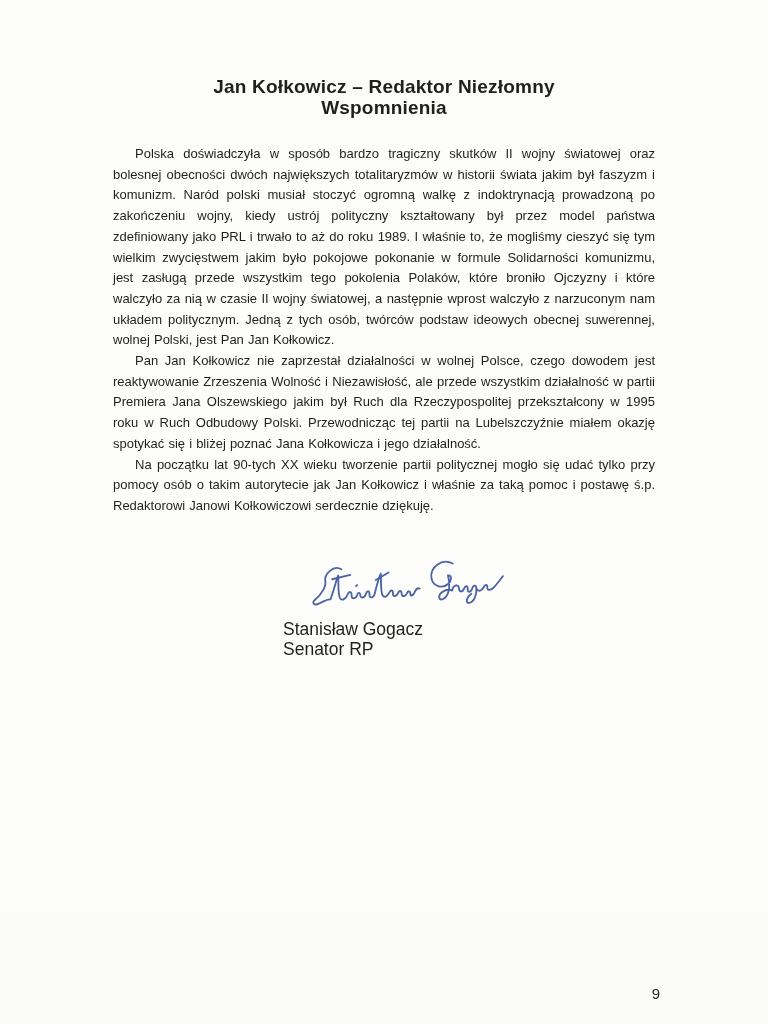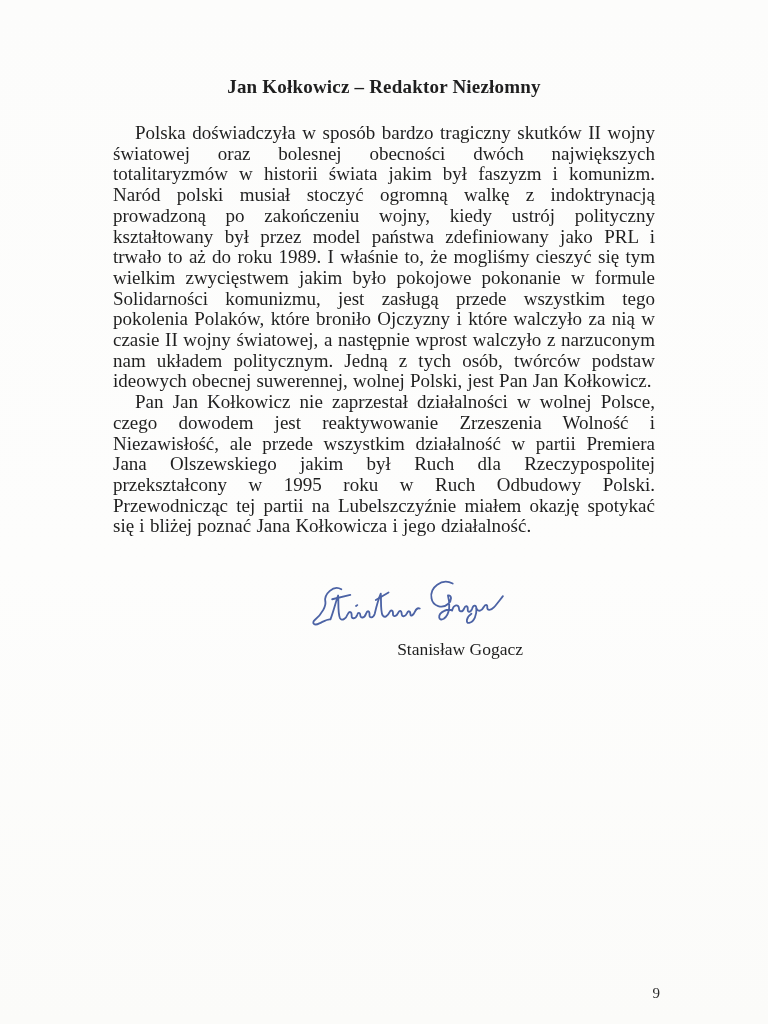--- a/index.html
+++ b/index.html
@@ -9,47 +9,47 @@
   }
   .page {
     position: relative;
     width: 768px;
     height: 1024px;
     margin: 0 auto;
     box-sizing: border-box;
     padding: 76px 113px 2px 113px;
     background: linear-gradient(180deg, #fcfcfb 0%, #fdfdfc 55%, #fbfbf9 100%);
     color: #1f1f1f;
-    font-family: Liberation Serif, serif;
+    font-family: Liberation Sans, sans-serif;
     overflow: hidden;
   }
   .title-block {
     text-align: center;
     font-weight: bold;
     font-size: 19px;
     line-height: 21px;
     letter-spacing: 0.2px;
     margin: 0 0 26px 0;
   }
   .title-line { display: block; }
   .body-text {
-    font-size: 19px;
+    font-size: 13px;
     line-height: 20.7px;
     text-align: justify;
     text-justify: inter-word;
   }
   .body-text p {
     margin: 0;
     text-indent: 22px;
     word-spacing: 0.5px;
   }
   .sig-block {
     width: 240px;
     margin: 40px 132px 0 auto;
-    text-align: right;
+    text-align: left;
   }
   .sig-svg {
     display: block;
     width: 212px;
     height: 54px;
     margin: 0 auto 8px auto;
     transform: rotate(-2.5deg);
   }
   .typed-name {
     font-size: 17.5px;
@@ -68,38 +68,41 @@
     color: #2a2a2a;
   }
 </style>
 </head>
 <body>
 
 <div class="page">
 
   <h1 class="title-block">
     <span class="title-line">Jan Kołkowicz – Redaktor Niezłomny</span>
+    <span class="title-line">Wspomnienia</span>
   </h1>
 
   <div class="body-text">
       <p>Polska doświadczyła w sposób bardzo tragiczny skutków II wojny światowej oraz bolesnej obecności dwóch największych totalitaryzmów w historii świata jakim był faszyzm i komunizm. Naród polski musiał stoczyć ogromną walkę z indoktrynacją prowadzoną po zakończeniu wojny, kiedy ustrój polityczny kształtowany był przez model państwa zdefiniowany jako PRL i trwało to aż do roku 1989. I właśnie to, że mogliśmy cieszyć się tym wielkim zwycięstwem jakim było pokojowe pokonanie w formule Solidarności komunizmu, jest zasługą przede wszystkim tego pokolenia Polaków, które broniło Ojczyzny i które walczyło za nią w czasie II wojny światowej, a następnie wprost walczyło z narzuconym nam układem politycznym. Jedną z tych osób, twórców podstaw ideowych obecnej suwerennej, wolnej Polski, jest Pan Jan Kołkowicz.</p>
       <p>Pan Jan Kołkowicz nie zaprzestał działalności w wolnej Polsce, czego dowodem jest reaktywowanie Zrzeszenia Wolność i Niezawisłość, ale przede wszystkim działalność w partii Premiera Jana Olszewskiego jakim był Ruch dla Rzeczypospolitej przekształcony w 1995 roku w Ruch Odbudowy Polski. Przewodnicząc tej partii na Lubelszczyźnie miałem okazję spotykać się i bliżej poznać Jana Kołkowicza i jego działalność.</p>
+      <p>Na początku lat 90-tych XX wieku tworzenie partii politycznej mogło się udać tylko przy pomocy osób o takim autorytecie jak Jan Kołkowicz i właśnie za taką pomoc i postawę ś.p. Redaktorowi Janowi Kołkowiczowi serdecznie dziękuję.</p>
     </div>
 
   <div class="sig-block">
     <svg class="sig-svg" viewBox="0 0 240 62" xmlns="http://www.w3.org/2000/svg" aria-hidden="true">
       <g fill="none" stroke-width="2.1" stroke-linecap="round" stroke-linejoin="round" stroke="#4c63a5">
 
         <path d="M 50 11 C 41 5 30 16 31 24 C 32 29 27 38 18 45 C 14 48 17 52 23 49 C 28 47 33 44 36 45 C 40 36 44 22 46 18 C 46.5 24 44.5 38 47 44 C 49 48 54 45 56 40 C 58 36 61 37 60.5 42 C 60 46 65 46 67 41 C 68 38 70.5 38.5 70.5 42 C 70.5 45.5 75 45.5 77 40.5 C 79 36 81.5 37 81 42 C 80.5 45.5 85 46 87 41 C 89 34 93 22 95 18 C 95.5 24 93.5 37 96 43 C 98 46.5 102 44 104 40 C 106 36.5 108.5 37.5 108 42 C 107.5 45.5 112 45.5 114 41 C 115.5 37.5 118 38 118 42.5 C 118 46 122 46 124 42 C 125.5 38.5 128 39 128 43 C 128 46 131 45 133.5 40 C 135 37 137 36 139 37"></path>
         <path d="M 39 22 L 60 18"></path>
         <path d="M 89 25 L 104 17"></path>
         <path d="M 66 31 l 1.5 -1"></path>
 
         <path d="M 178 10 C 166 3 151 13 153 26 C 154 35 165 39 172 33 C 176 29.5 177 23 172 23.5 C 174 32 174 45 166 50 C 160 53 158 45 167 41 C 171 39 175 40 176 41 C 178 34 184 33.5 184 39 C 184 43.5 188 43.5 190 39 C 191.5 35.5 194.5 36 194 40.5 C 193.5 44 197 44.5 199 40 C 200.5 35.5 204 35 204 40 C 204 47 201 55 195 56 C 190.5 56.5 192 49 198 45.5"></path>
         <path d="M 204 40 C 206 44 210 43 212.5 38.5 C 214 35.5 217 35.5 216.5 39 C 216 42.5 220 43.5 224 39.5 C 227.5 36 231.5 31 235 27"></path>
       </g>
     </svg>
     <div class="typed-name">Stanisław Gogacz</div>
+    <div class="typed-title">Senator RP</div>
   </div>
 
   <div class="page-number">9</div>
 
 </div>
 
 </body></html>

